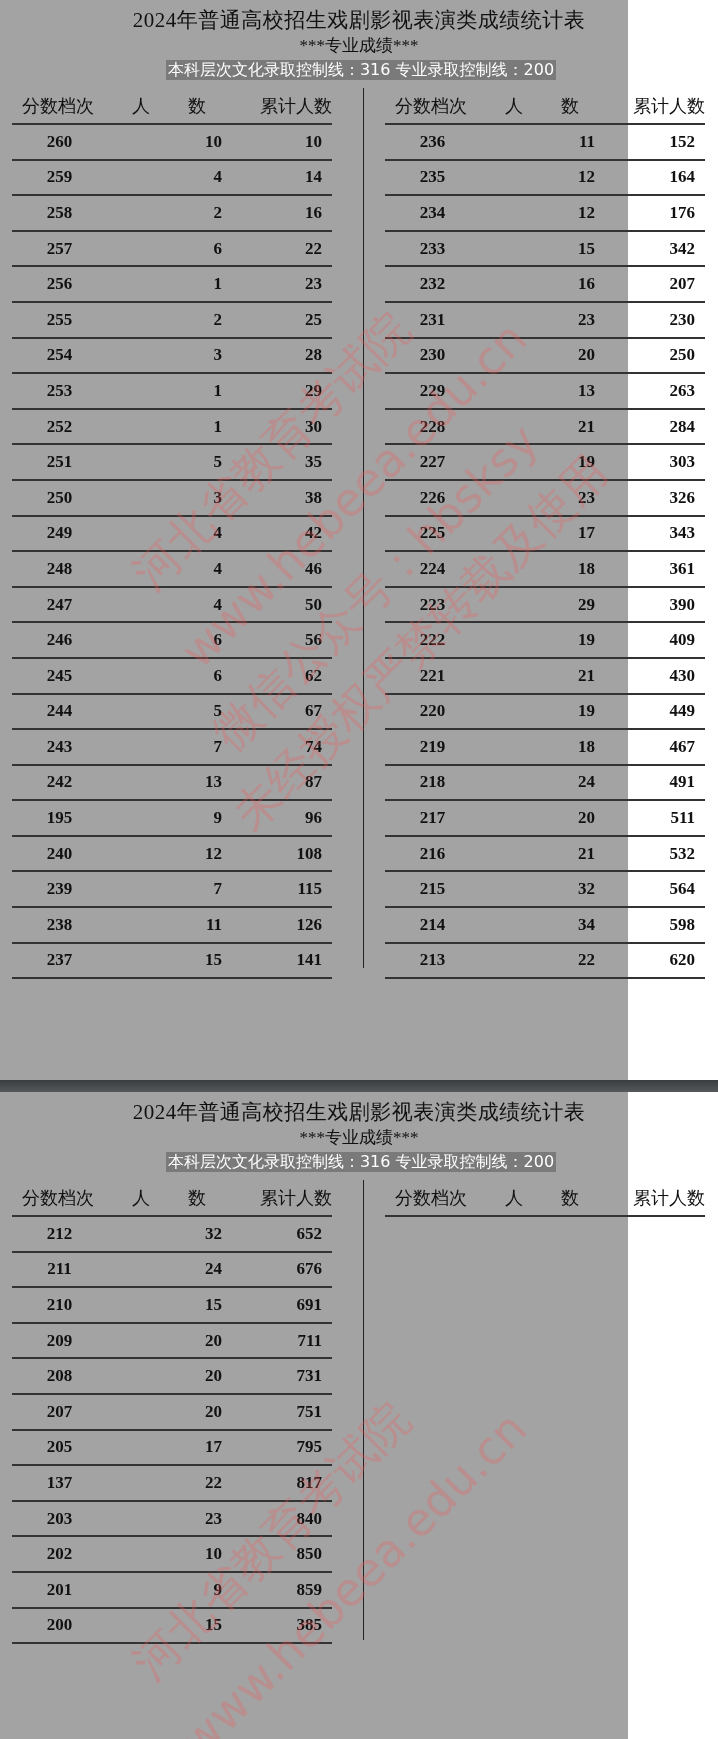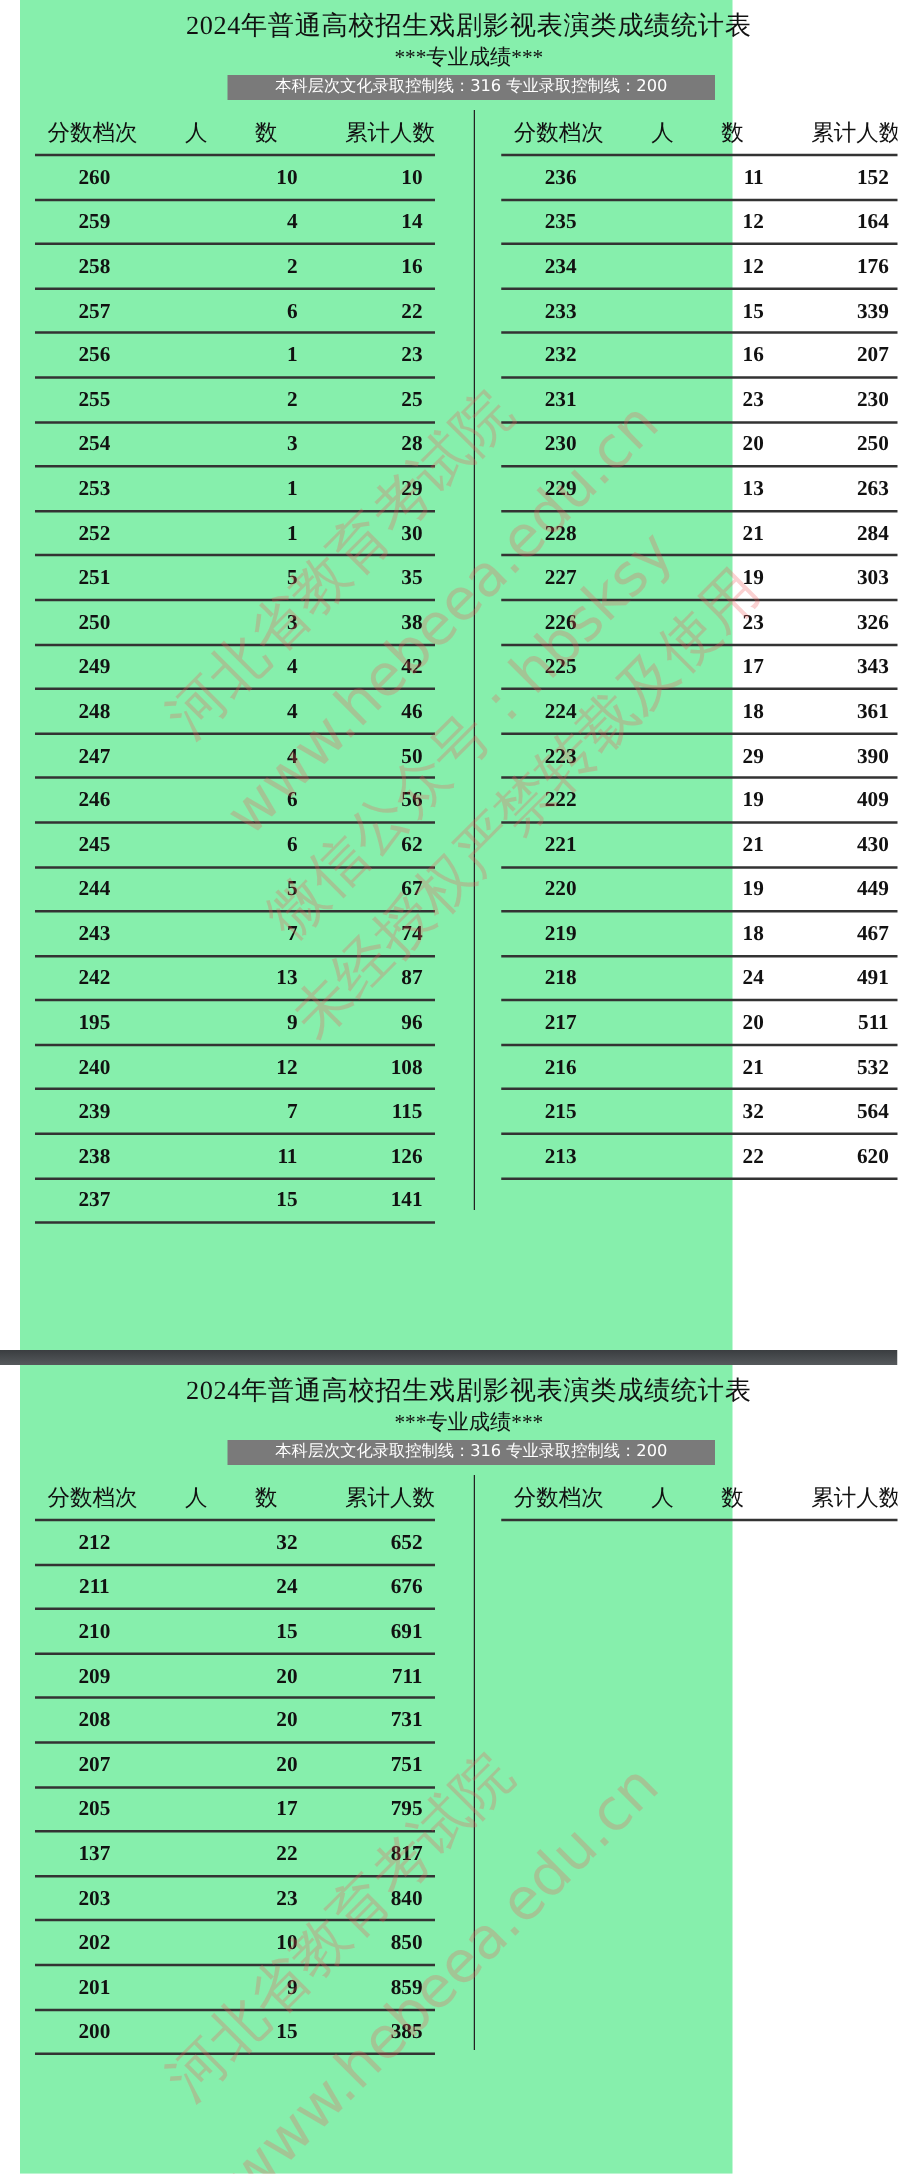--- a/index.html
+++ b/index.html
@@ -1,23 +1,23 @@
 <!DOCTYPE html>
 <html><head>
 <meta charset="utf-8">
 <style>
   html,body{margin:0;padding:0;background:#fff;}
   body{width:718px;height:1739px;position:relative;overflow:hidden;font-family:"Liberation Serif","DejaVu Serif",serif;color:#111;}
-  .page{position:absolute;left:16px;width:570px;background:#86efac;}
+  .page{position:absolute;left:0;width:628px;background:#a3a3a3;}
   .p1{top:0;height:1080px;}
   .p2{top:1092px;height:647px;}
   .sep{position:absolute;left:0;top:1080px;width:718px;height:12px;background:linear-gradient(#3a3d40,#55595c);}
   .title{position:absolute;left:0;width:718px;text-align:center;font-size:21px;top:6px;letter-spacing:0.5px;}
   .subtitle{position:absolute;left:0;width:718px;text-align:center;font-size:17px;top:34px;}
-  .banner{position:absolute;left:166px;top:60px;width:390px;height:20px;background:#7a7a7a;color:#fff;font-family:"DejaVu Sans",sans-serif;font-size:13px;line-height:20px;text-align:center;}
+  .banner{position:absolute;left:166px;top:60px;width:390px;height:20px;background:#7a7a7a;color:#fff;font-family:"DejaVu Sans",sans-serif;font-size:16px;line-height:20px;text-align:center;}
   .col{position:absolute;top:88px;width:320px;}
   .col.left{left:12px;}
   .col.right{left:385px;width:320px;}
   .hdr{height:35px;border-bottom:2px solid #333;display:flex;align-items:center;font-family:"DejaVu Sans",sans-serif;font-size:18px;}
   .hdr span{display:block;}
   .h1{width:110px;padding-left:10px;}
   .h2{width:95px;letter-spacing:10px;}
   .h3{flex:1;text-align:right;}
   .row{height:33.6px;border-bottom:2px solid #333;display:flex;align-items:center;font-weight:bold;font-size:17px;}
   .c1{width:95px;text-align:center;}
@@ -179,21 +179,21 @@
         <span class="c3">164</span>
       </div>
       <div class="row">
         <span class="c1">234</span>
         <span class="c2">12</span>
         <span class="c3">176</span>
       </div>
       <div class="row">
         <span class="c1">233</span>
         <span class="c2">15</span>
-        <span class="c3">339</span>
+        <span class="c3">342</span>
       </div>
       <div class="row">
         <span class="c1">232</span>
         <span class="c2">16</span>
         <span class="c3">207</span>
       </div>
       <div class="row">
         <span class="c1">231</span>
         <span class="c2">23</span>
         <span class="c3">230</span>
@@ -270,20 +270,25 @@
       </div>
       <div class="row">
         <span class="c1">216</span>
         <span class="c2">21</span>
         <span class="c3">532</span>
       </div>
       <div class="row">
         <span class="c1">215</span>
         <span class="c2">32</span>
         <span class="c3">564</span>
+      </div>
+      <div class="row">
+        <span class="c1">214</span>
+        <span class="c2">34</span>
+        <span class="c3">598</span>
       </div>
       <div class="row">
         <span class="c1">213</span>
         <span class="c2">22</span>
         <span class="c3">620</span>
       </div>
     </div>
 </div>
 
 <div class="sep"></div>

